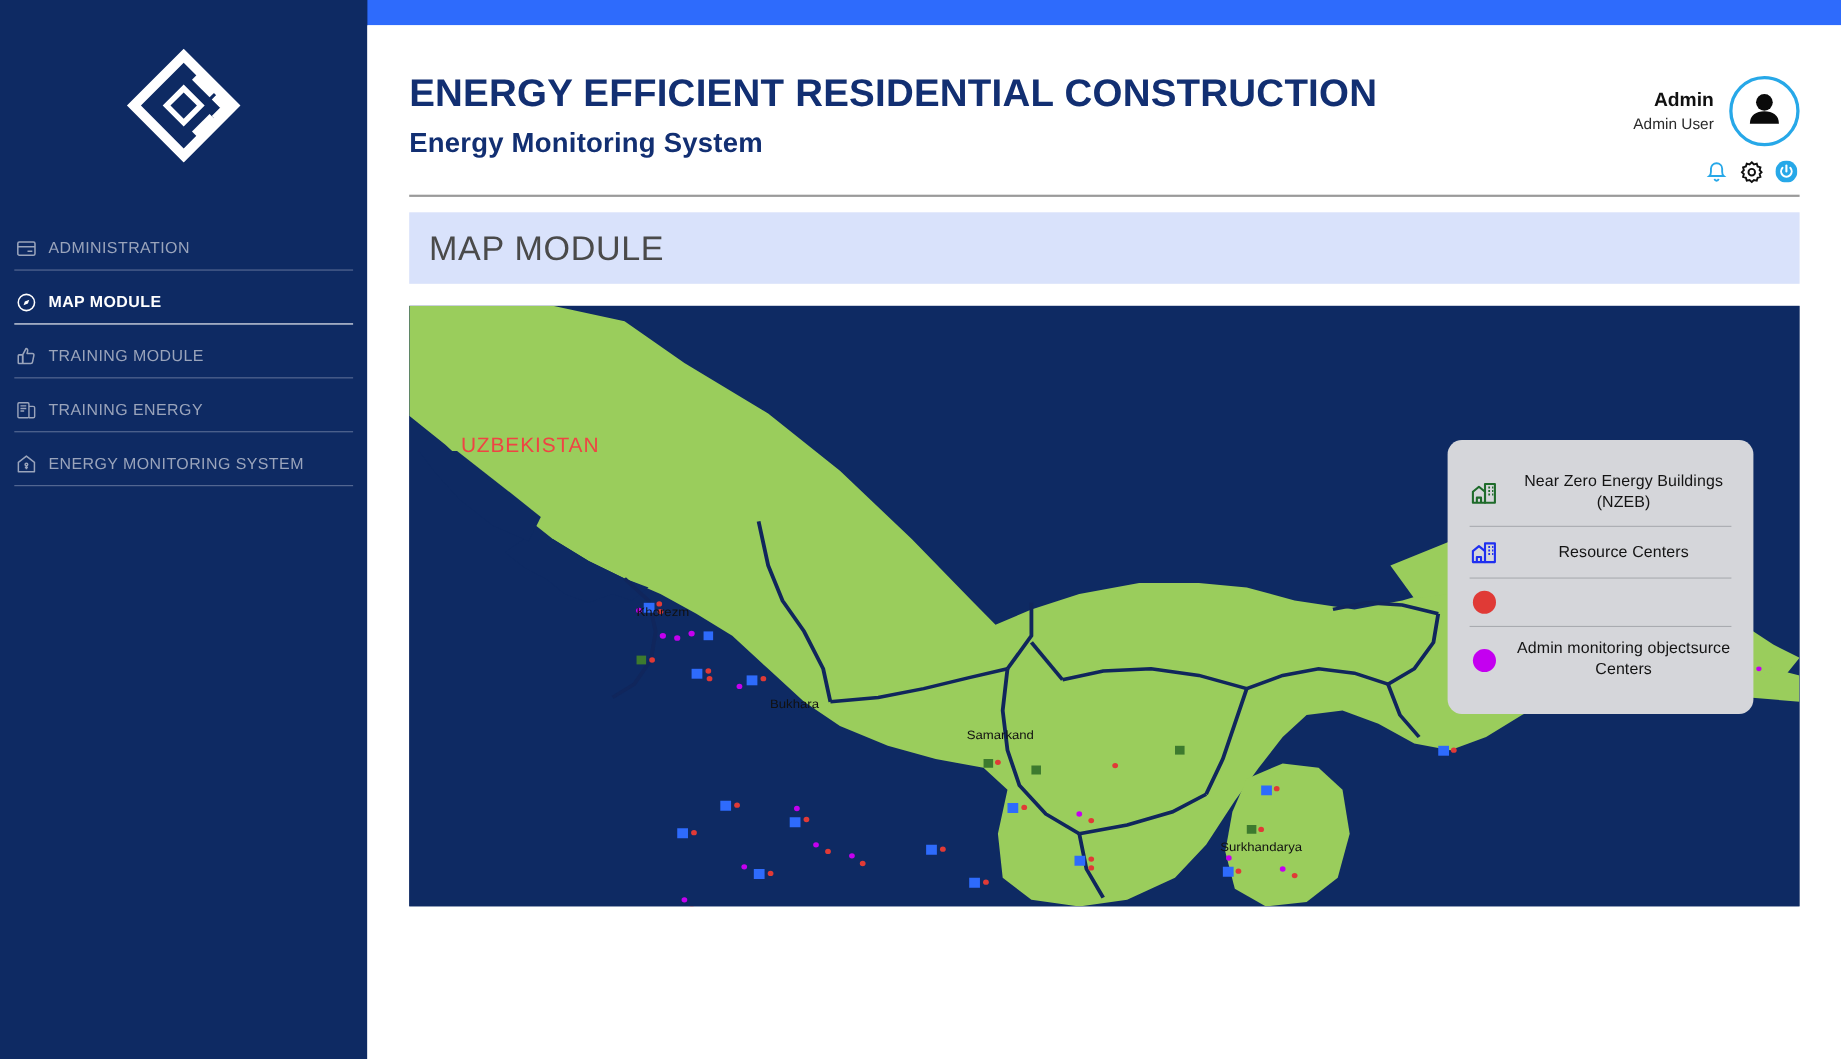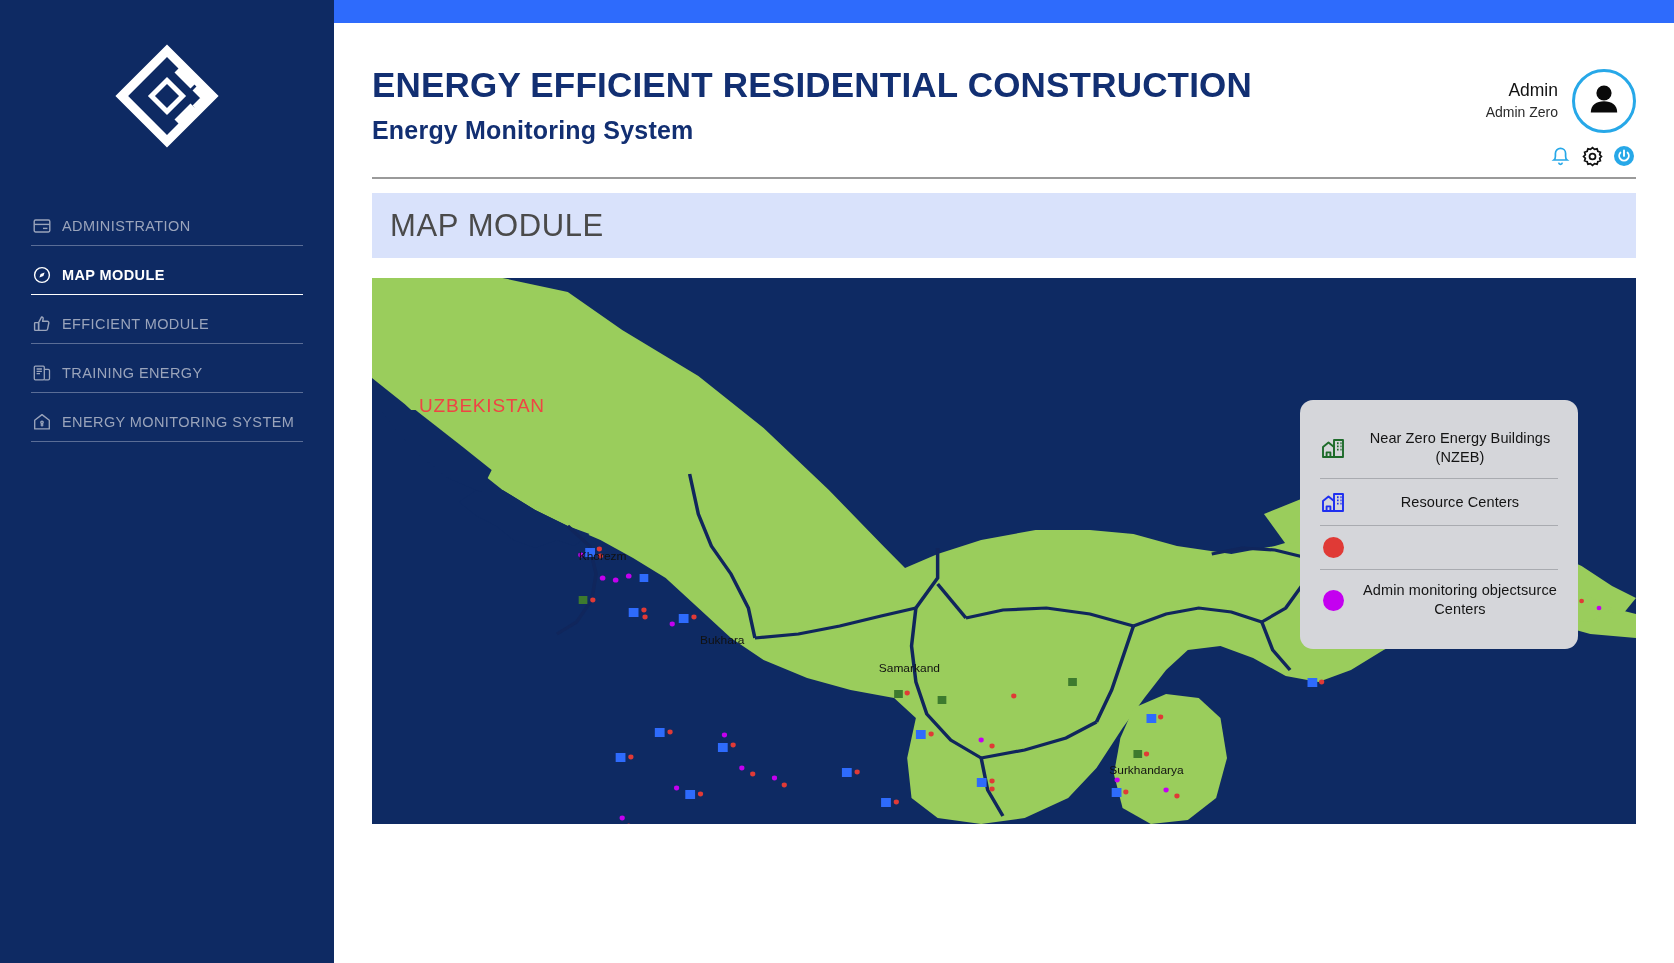--- a/index.html
+++ b/index.html
@@ -19,21 +19,21 @@
 
   
   .sidebar {
     position:absolute; left:0; top:0; width:334px; height:963px;
     background:#0e2a63;
     padding-top:23px;
   }
   .logo-wrap {
     height:150px; display:flex; align-items:center; justify-content:center;
   }
-  .nav { padding:0 31px; margin-top:38px; }
+  .nav { padding:0 13px; margin-top:38px; }
   .nav-item {
     display:flex; align-items:center; gap:11px;
     padding:6px 2px 10px 2px;
     border-bottom:1px solid #5a6d96;
     margin-bottom:14px;
     cursor:pointer;
   }
   .nav-item .nav-ico { width:18px; height:18px; flex:0 0 18px; display:block; }
   .nav-item .nav-ico svg { display:block; }
   .nav-label {
@@ -58,21 +58,21 @@
     line-height:1.15;
   }
   .subtitle {
     font-size:25px; font-weight:700; color:#122f72; margin-top:11px;
     letter-spacing:.2px;
   }
   .user-block {
     position:absolute; right:0; top:46px; display:flex; align-items:flex-start; gap:14px;
   }
   .user-text { text-align:right; padding-top:11px; }
-  .user-name { font-size:17.5px; font-weight:400; color:#111111; line-height:1.2; }
+  .user-name { font-size:17.5px; font-weight:700; color:#111111; line-height:1.2; }
   .user-role { font-size:14px; color:#2b2b2b; margin-top:3px; }
   .avatar {
     width:64px; height:64px; border-radius:50%;
     border:3px solid #27a8e8; background:#ffffff;
     display:flex; align-items:center; justify-content:center;
   }
   .icon-row {
     position:absolute; right:2px; top:122px;
     display:flex; align-items:center; gap:11px;
   }
@@ -92,21 +92,21 @@
   }
   .map-svg { position:absolute; left:0; top:0; width:100%; height:100%; }
   .country-label {
     position:absolute; left:47px; top:117px;
     font-size:19px; color:#ef4444; letter-spacing:.8px;
     font-family:"Liberation Sans", sans-serif;
   }
 
   
   .legend {
-    position:absolute; right:58px; top:122px; width:278px;
+    position:absolute; right:42px; top:122px; width:278px;
     background:#d5d6da; border-radius:13px; padding:18px 20px;
   }
   .leg-row {
     display:flex; align-items:center; gap:16px;
     padding:11px 0 11px 0; border-bottom:1px solid #a9abb0;
   }
   .leg-row:last-child { border-bottom:none; }
   .leg-ico { width:26px; flex:0 0 26px; display:flex; justify-content:center; }
   .leg-text {
     flex:1; text-align:center; font-size:14.5px; color:#141414;
@@ -163,21 +163,21 @@
         <span class="nav-label">MAP MODULE</span>
       </div>
 
       <div class="nav-item">
         <span class="nav-ico">
           <svg width="18" height="18" viewBox="0 0 18 18" fill="none" stroke="#9aa4bb" stroke-width="1.4" stroke-linejoin="round">
             <path d="M5.6 7.6 L8.6 1.9 C9.9 2 10.4 3 10.1 4.2 L9.6 6.3 H14.4 C15.4 6.3 16 7.1 15.8 8 L14.6 14 C14.45 14.9 13.9 15.4 13 15.4 H5.6 Z"></path>
             <rect x="1.6" y="7.6" width="4" height="7.8" rx="0.7"></rect>
           </svg>
         </span>
-        <span class="nav-label">EFFICIENT MODULE</span>
+        <span class="nav-label">TRAINING MODULE</span>
       </div>
 
       <div class="nav-item">
         <span class="nav-ico">
           <svg width="18" height="18" viewBox="0 0 18 18" fill="none" stroke="#9aa4bb" stroke-width="1.3">
             <rect x="1.3" y="2.2" width="10" height="13.6" rx="1"></rect>
             <path d="M11.3 5.4 H15.2 C16 5.4 16.5 5.9 16.5 6.6 V14.6 C16.5 15.3 16 15.8 15.2 15.8 H11.3"></path>
             <path d="M3.6 5 H8.9 M3.6 7.3 H8.9 M3.6 9.6 H7"></path>
           </svg>
         </span>
@@ -200,21 +200,21 @@
 
   <main class="main">
 
     <div class="header">
       <div class="title">ENERGY EFFICIENT RESIDENTIAL CONSTRUCTION</div>
       <div class="subtitle">Energy Monitoring System</div>
 
       <div class="user-block">
         <div class="user-text">
           <div class="user-name">Admin</div>
-          <div class="user-role">Admin Zero</div>
+          <div class="user-role">Admin User</div>
         </div>
         <div class="avatar">
           <span>
             <svg width="40" height="40" viewBox="0 0 40 40">
               <circle cx="20" cy="14" r="7.6" fill="#0a0a0a"></circle>
               <path d="M6.8 33.5 C6.8 25.6 12.6 22.2 20 22.2 C27.4 22.2 33.2 25.6 33.2 33.5 Z" fill="#0a0a0a"></path>
             </svg>
           </span>
         </div>
       </div>

